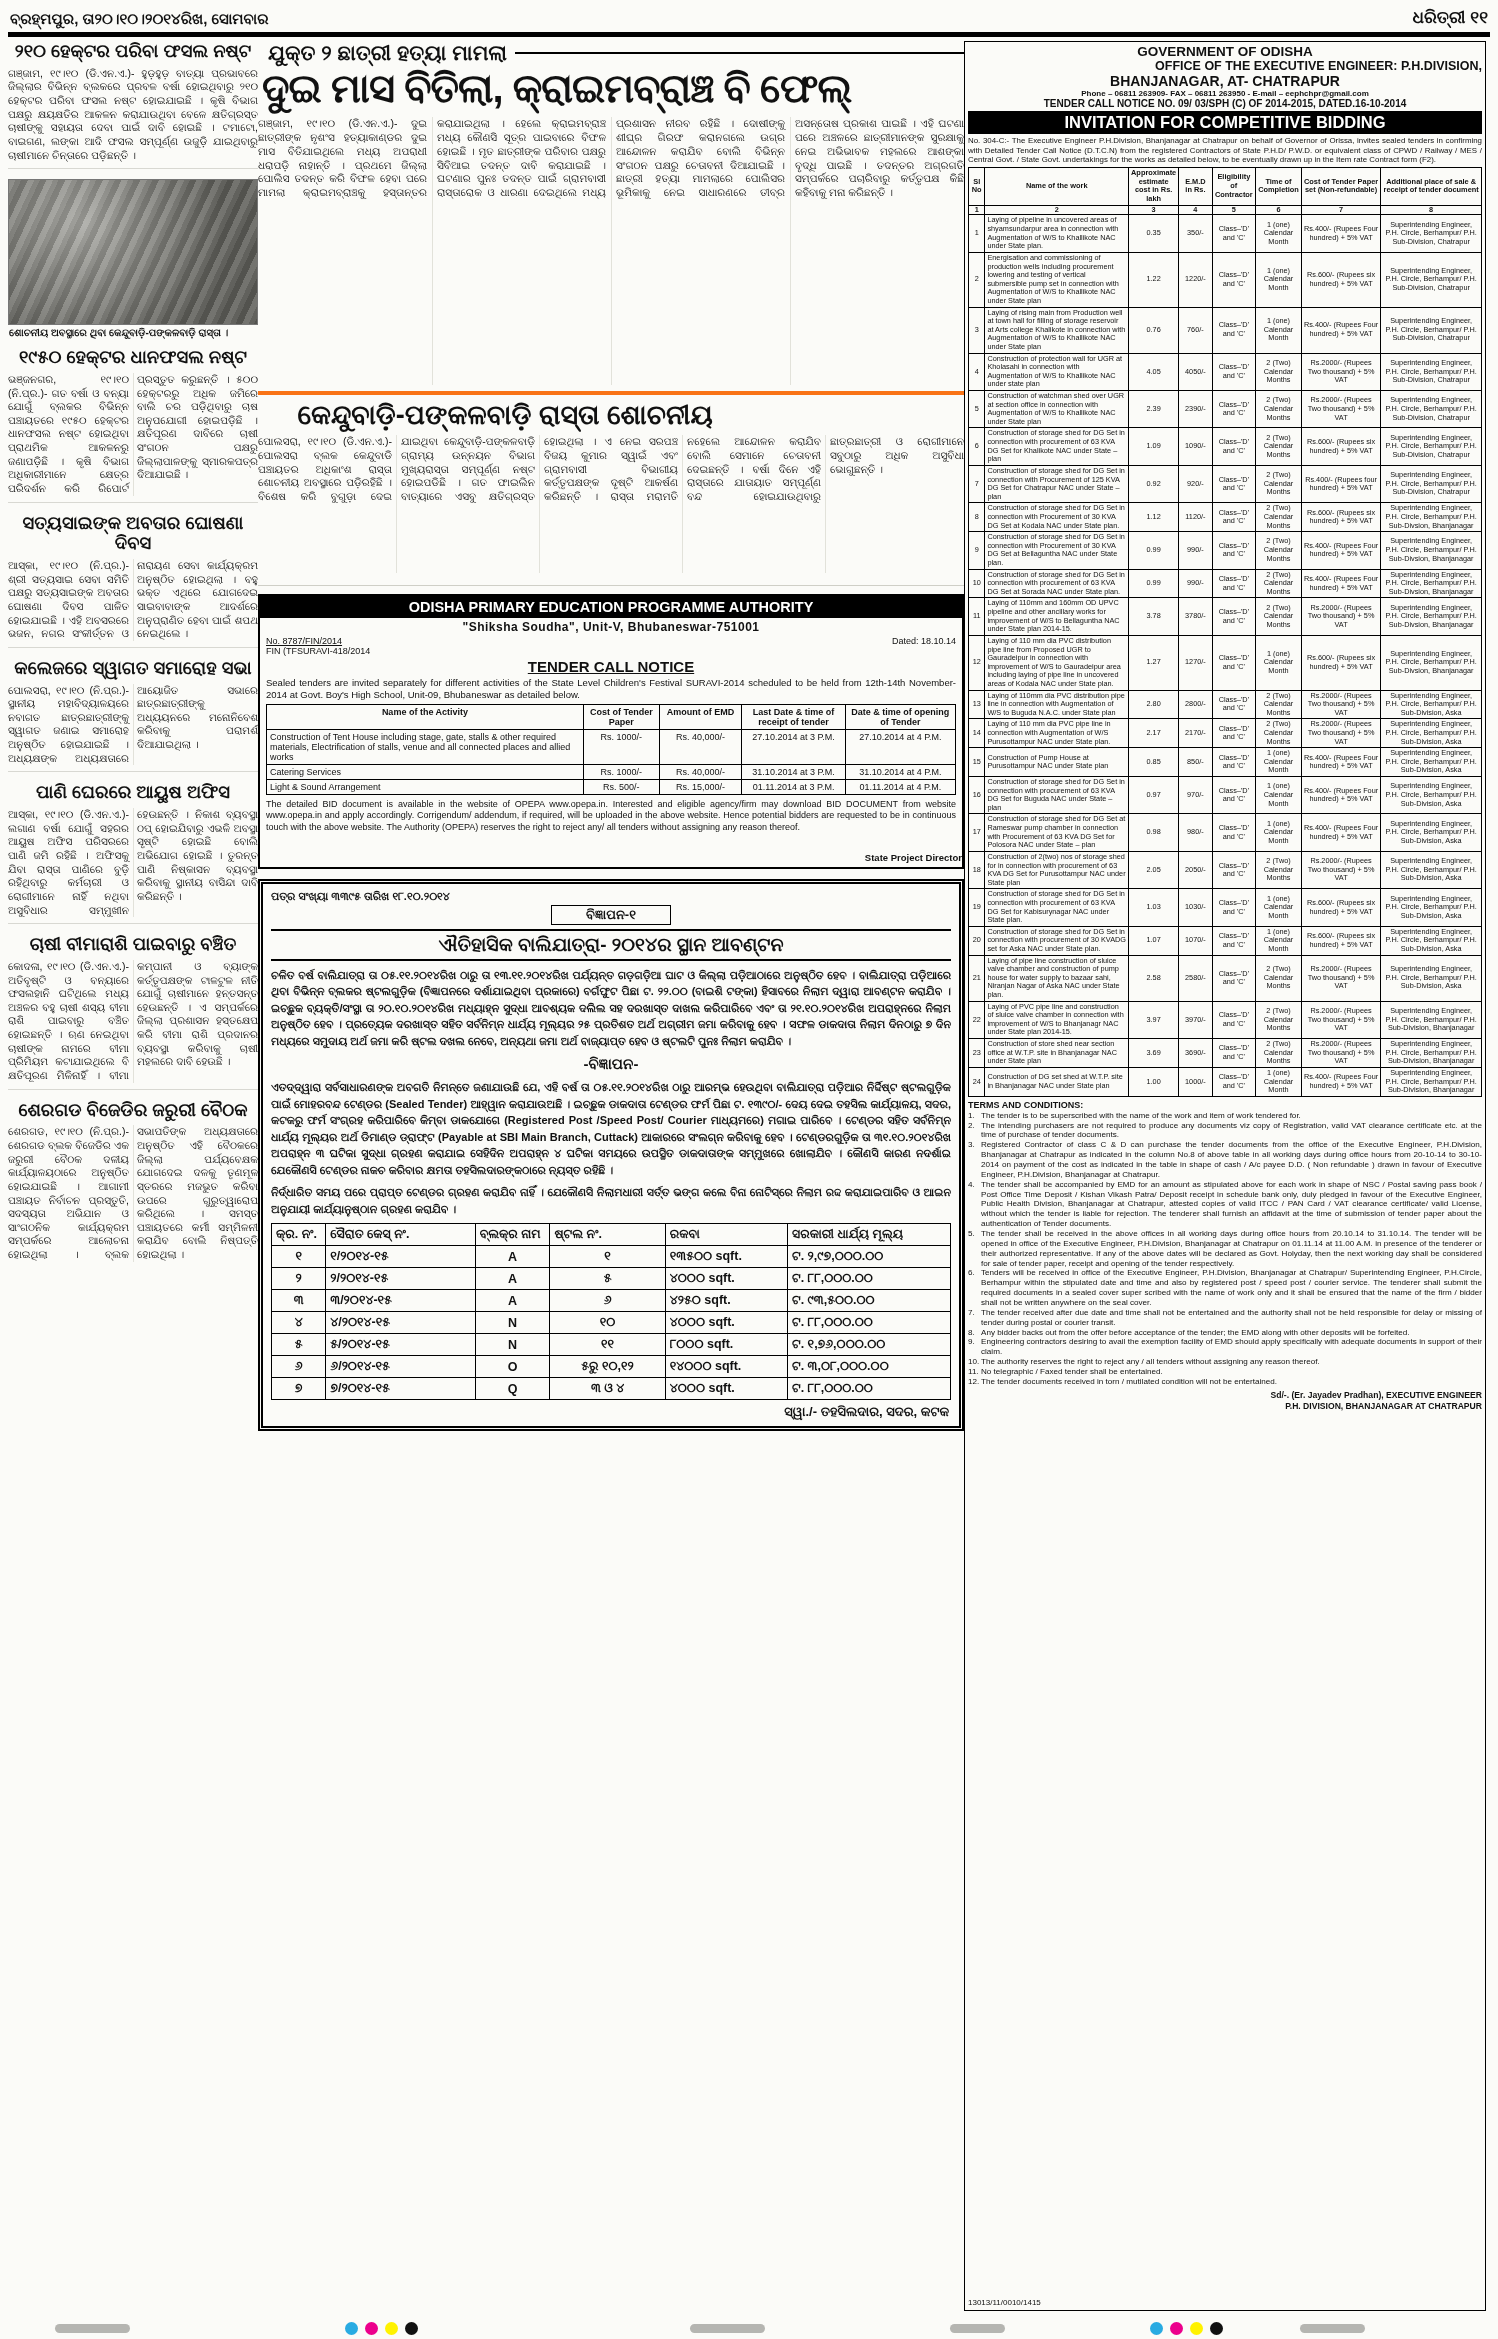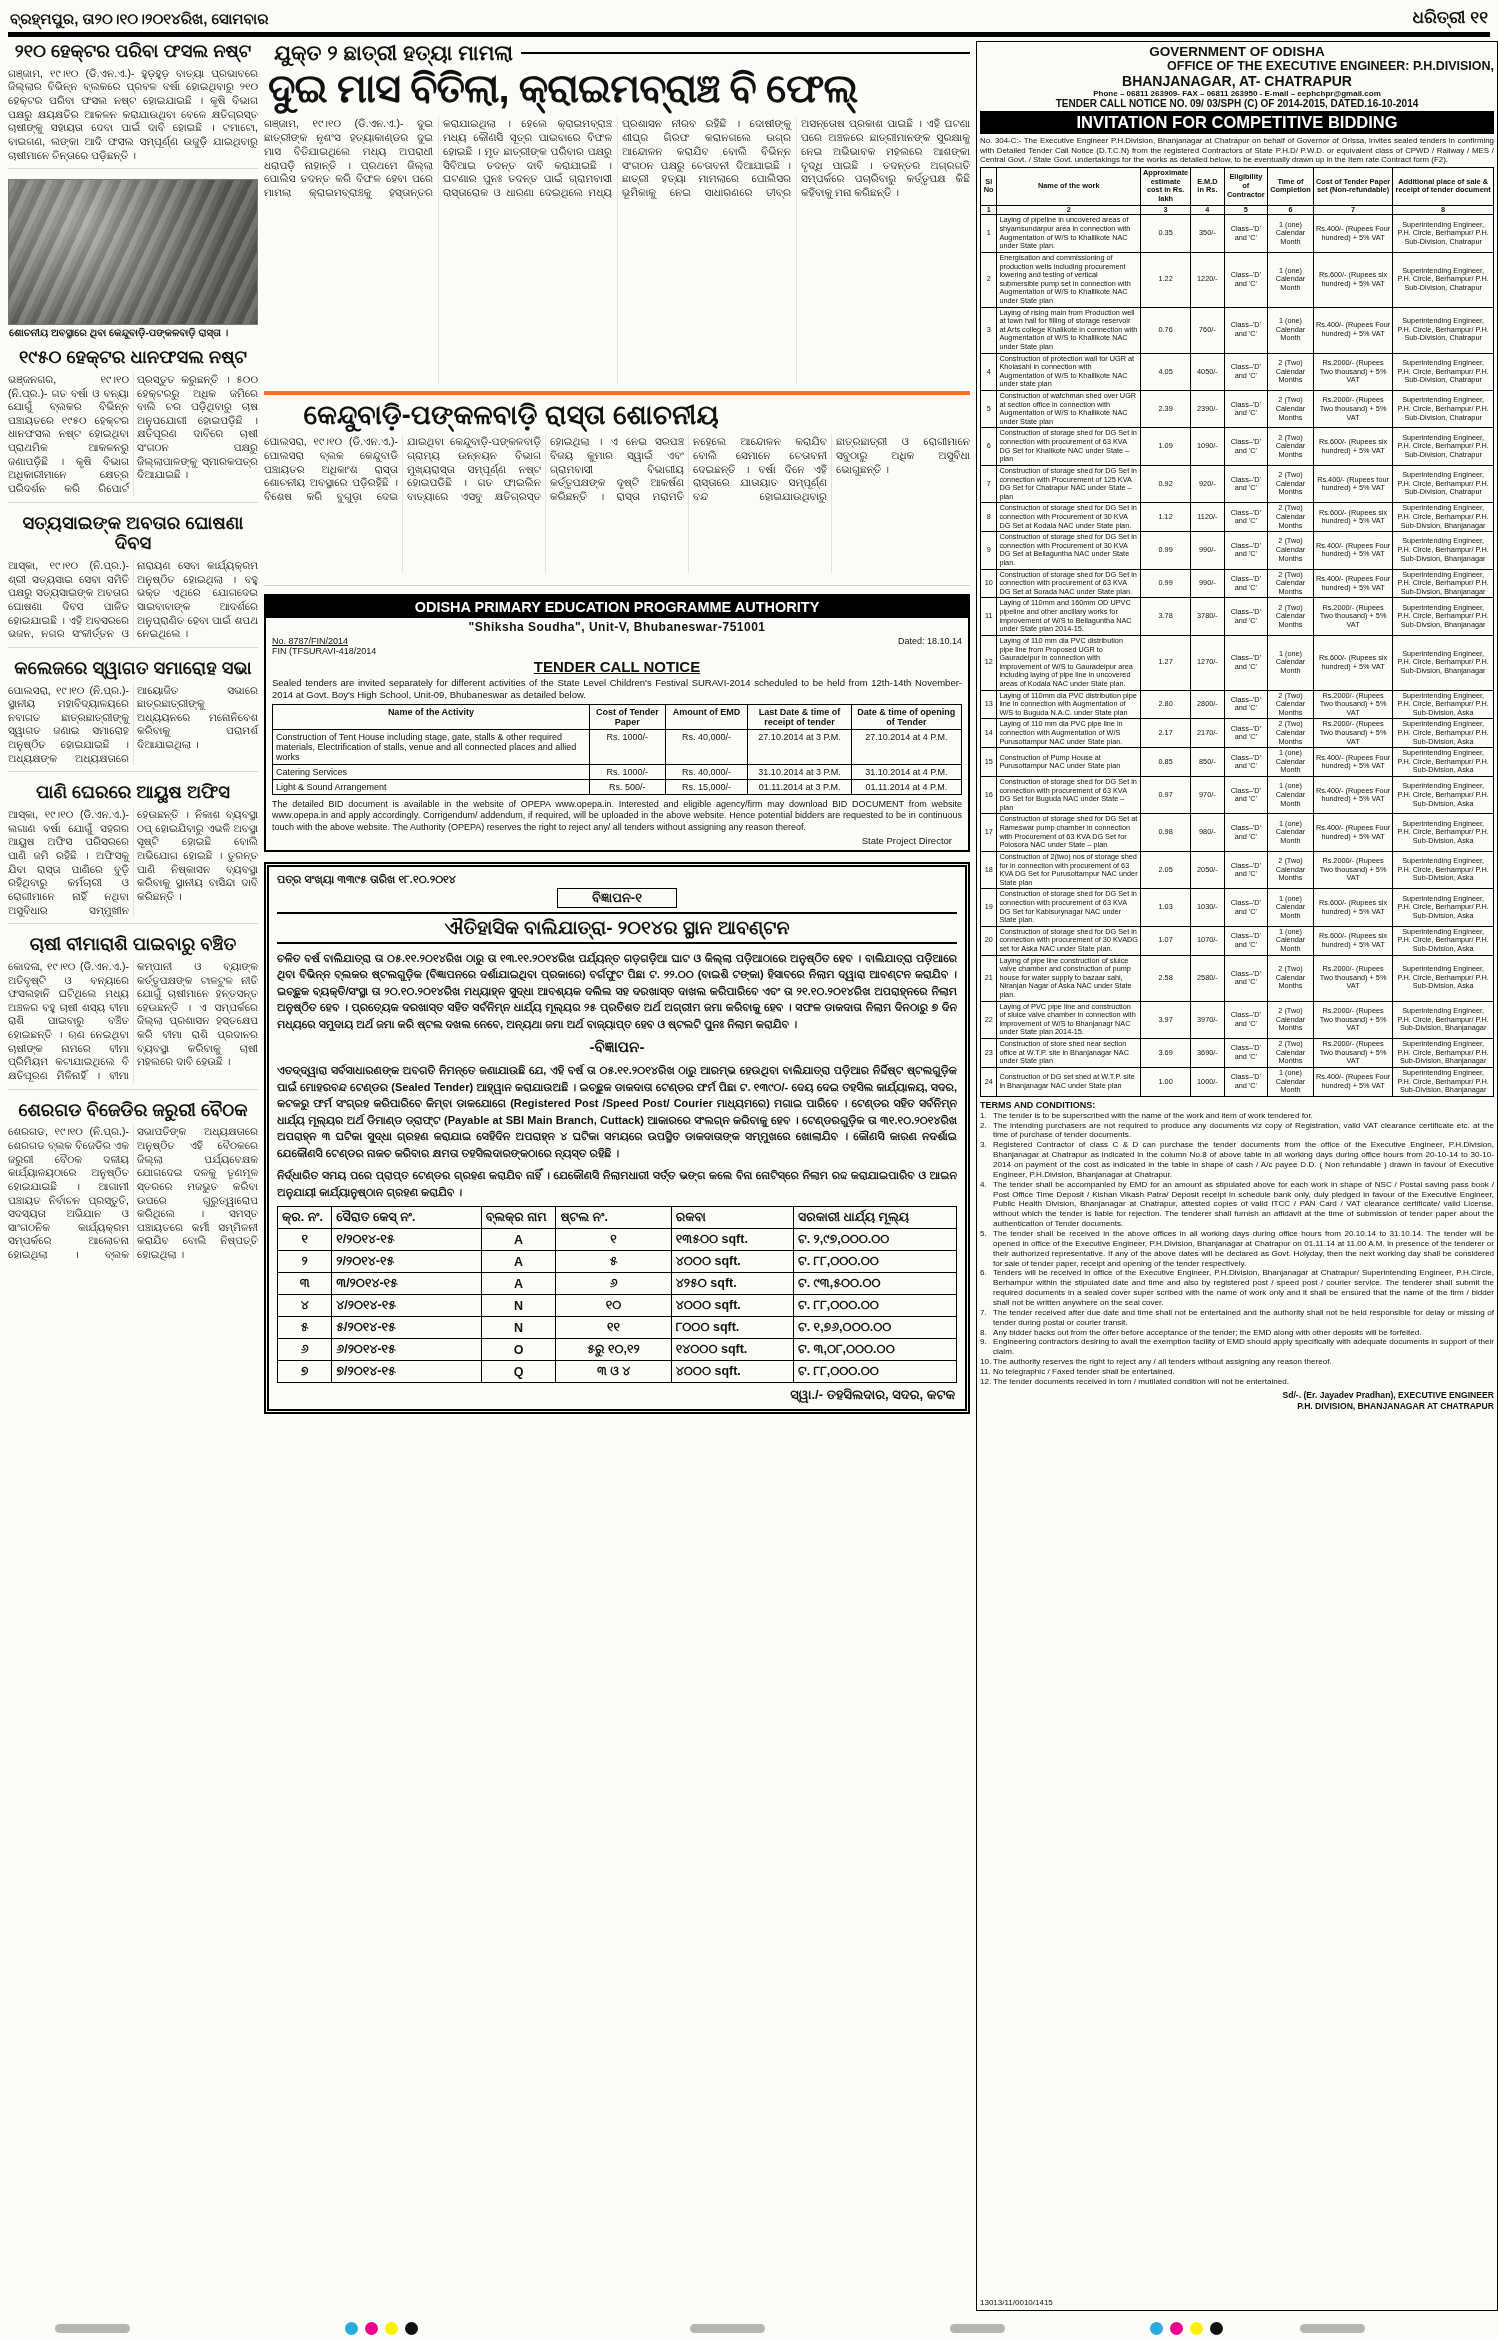--- a/index.html
+++ b/index.html
@@ -7,21 +7,21 @@
   body { font-family:"Liberation Sans", sans-serif; color:#111; }
   .page { position:relative; width:1498px; height:2339px; margin:0 auto; background:#fbfbf8; overflow:hidden; padding:6px 8px 0 8px; }
 
   
   .masthead { display:flex; justify-content:space-between; align-items:flex-end; padding:2px 2px 4px 2px; }
   .mast-date { font-size:15px; font-weight:bold; }
   .mast-brand { font-size:17px; font-weight:bold; }
   .mast-rule { border-top:5px solid #000; margin-bottom:4px; }
 
   
-  .cols { display:flex; gap:6px; height:2270px; }
+  .cols { display:flex; height:2270px; }
   .col-left { width:250px; flex:none; }
   .col-mid { width:706px; flex:none; }
   .col-right { width:522px; flex:none; }
 
   
   .article { margin-bottom:10px; padding-bottom:6px; border-bottom:1px solid #d8d8d2; }
   .art-headline { font-size:18px; font-weight:bold; text-align:center; line-height:1.15; margin-bottom:5px; }
   .art-body { font-size:10.5px; text-align:justify; line-height:1.3; column-count:2; column-gap:8px; column-rule:1px solid #e2e2da; }
   .art-body.one { column-count:1; }
   .photo { width:100%; border:1px solid #777;
@@ -51,21 +51,21 @@
   .opepa-sub { text-align:center; font-weight:bold; font-size:12px; letter-spacing:.5px; padding:2px 0; }
   .opepa-refs { display:flex; justify-content:space-between; font-size:9px; padding:0 6px; }
   .opepa-ref u { text-decoration:underline; }
   .opepa-title { text-align:center; font-size:15px; font-weight:bold; text-decoration:underline; margin:2px 0; }
   .opepa-intro { font-size:9.5px; text-align:justify; padding:0 6px 3px 6px; line-height:1.25; }
   .opepa table { width:calc(100% - 12px); margin:0 6px 4px 6px; border-collapse:collapse; font-size:9px; }
   .opepa th, .opepa td { border:1px solid #000; padding:2px 3px; vertical-align:top; }
   .opepa th { text-align:center; }
   .opepa td.c { text-align:center; }
   .opepa-foot { font-size:9px; text-align:justify; padding:0 6px 2px 6px; line-height:1.25; }
-  .opepa-sig { text-align:right; font-weight:normal; font-size:9.5px; padding:0 16px 4px 0; }
+  .opepa-sig { text-align:right; font-weight:bold; font-size:9.5px; padding:0 0 4px 0;margin-top:17px; }
 
   
   .tahasil { border:5px double #000; padding:6px 8px; }
   .tah-ref { font-size:11px; font-weight:bold; }
   .tah-title { text-align:center; font-size:27px; font-weight:bold; margin:2px 0 4px 0; }
   .tah-ad1 { display:block; width:120px; margin:2px auto 4px auto; text-align:center; border:1.5px solid #000; font-weight:bold; font-size:13px; padding:1px 13px; }
   .tah-section { text-align:center; font-weight:bold; font-size:19px; border-top:2.5px solid #000; border-bottom:2.5px solid #000; padding:3px 0; margin-bottom:6px; }
   .tah-p { font-size:11px; font-weight:bold; text-align:justify; line-height:1.5; margin-bottom:6px; }
   .tah-ad2 { text-align:center; font-weight:bold; font-size:15px; margin:4px 0 6px 0; }
   .tahasil table { width:100%; border-collapse:collapse; font-size:12.5px; font-weight:bold; margin-top:2px; }

